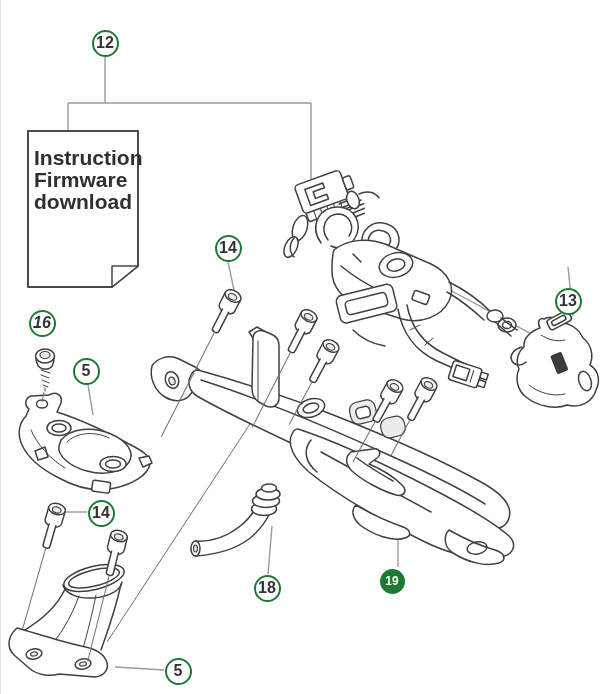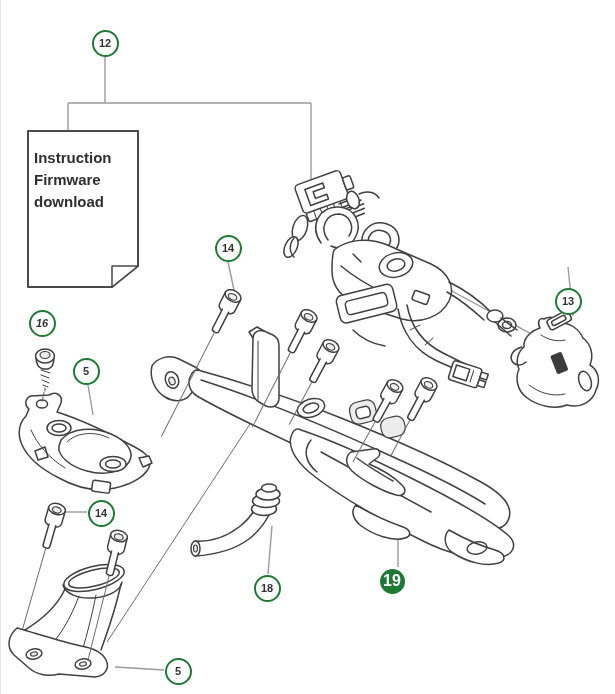--- a/index.html
+++ b/index.html
@@ -17,30 +17,30 @@
   .dark{fill:#3c3c3c;stroke:none;}
   .leader{stroke:#9b9b9b;stroke-width:1.4;fill:none;}
   .axis{stroke:#6f6f6f;stroke-width:1;fill:none;}
   .doc-border{stroke:#4a4a4a;stroke-width:2;fill:#ffffff;stroke-linejoin:round;}
   .doc-fold{stroke:#4a4a4a;stroke-width:1.5;fill:#ffffff;stroke-linejoin:round;}
   
   .callout{
     position:absolute;width:27px;height:27px;border-radius:50%;
     background:#ffffff;border:2.5px solid #1e7a33;box-sizing:border-box;
     display:flex;align-items:center;justify-content:center;
-    font-size:11px;font-weight:bold;color:#333333;cursor:pointer;
+    font-size:16px;font-weight:bold;color:#333333;cursor:pointer;
   }
   .callout.filled{
     width:25px;height:25px;border:none;background:#1e7a33;color:#ffffff;
-    font-size:16px;
+    font-size:12px;
   }
   
   .doc-text{
     position:absolute;left:33px;top:147px;width:100px;
-    font-size:15px;font-weight:bold;color:#2f2f2f;line-height:22px;
+    font-size:21px;font-weight:bold;color:#2f2f2f;line-height:22px;
   }
   .doc-text div{white-space:nowrap;}
 </style>
 </head>
 <body>
 
 <div class="stage">
 
   <svg width="615" height="694" viewBox="0 0 615 694">
 

